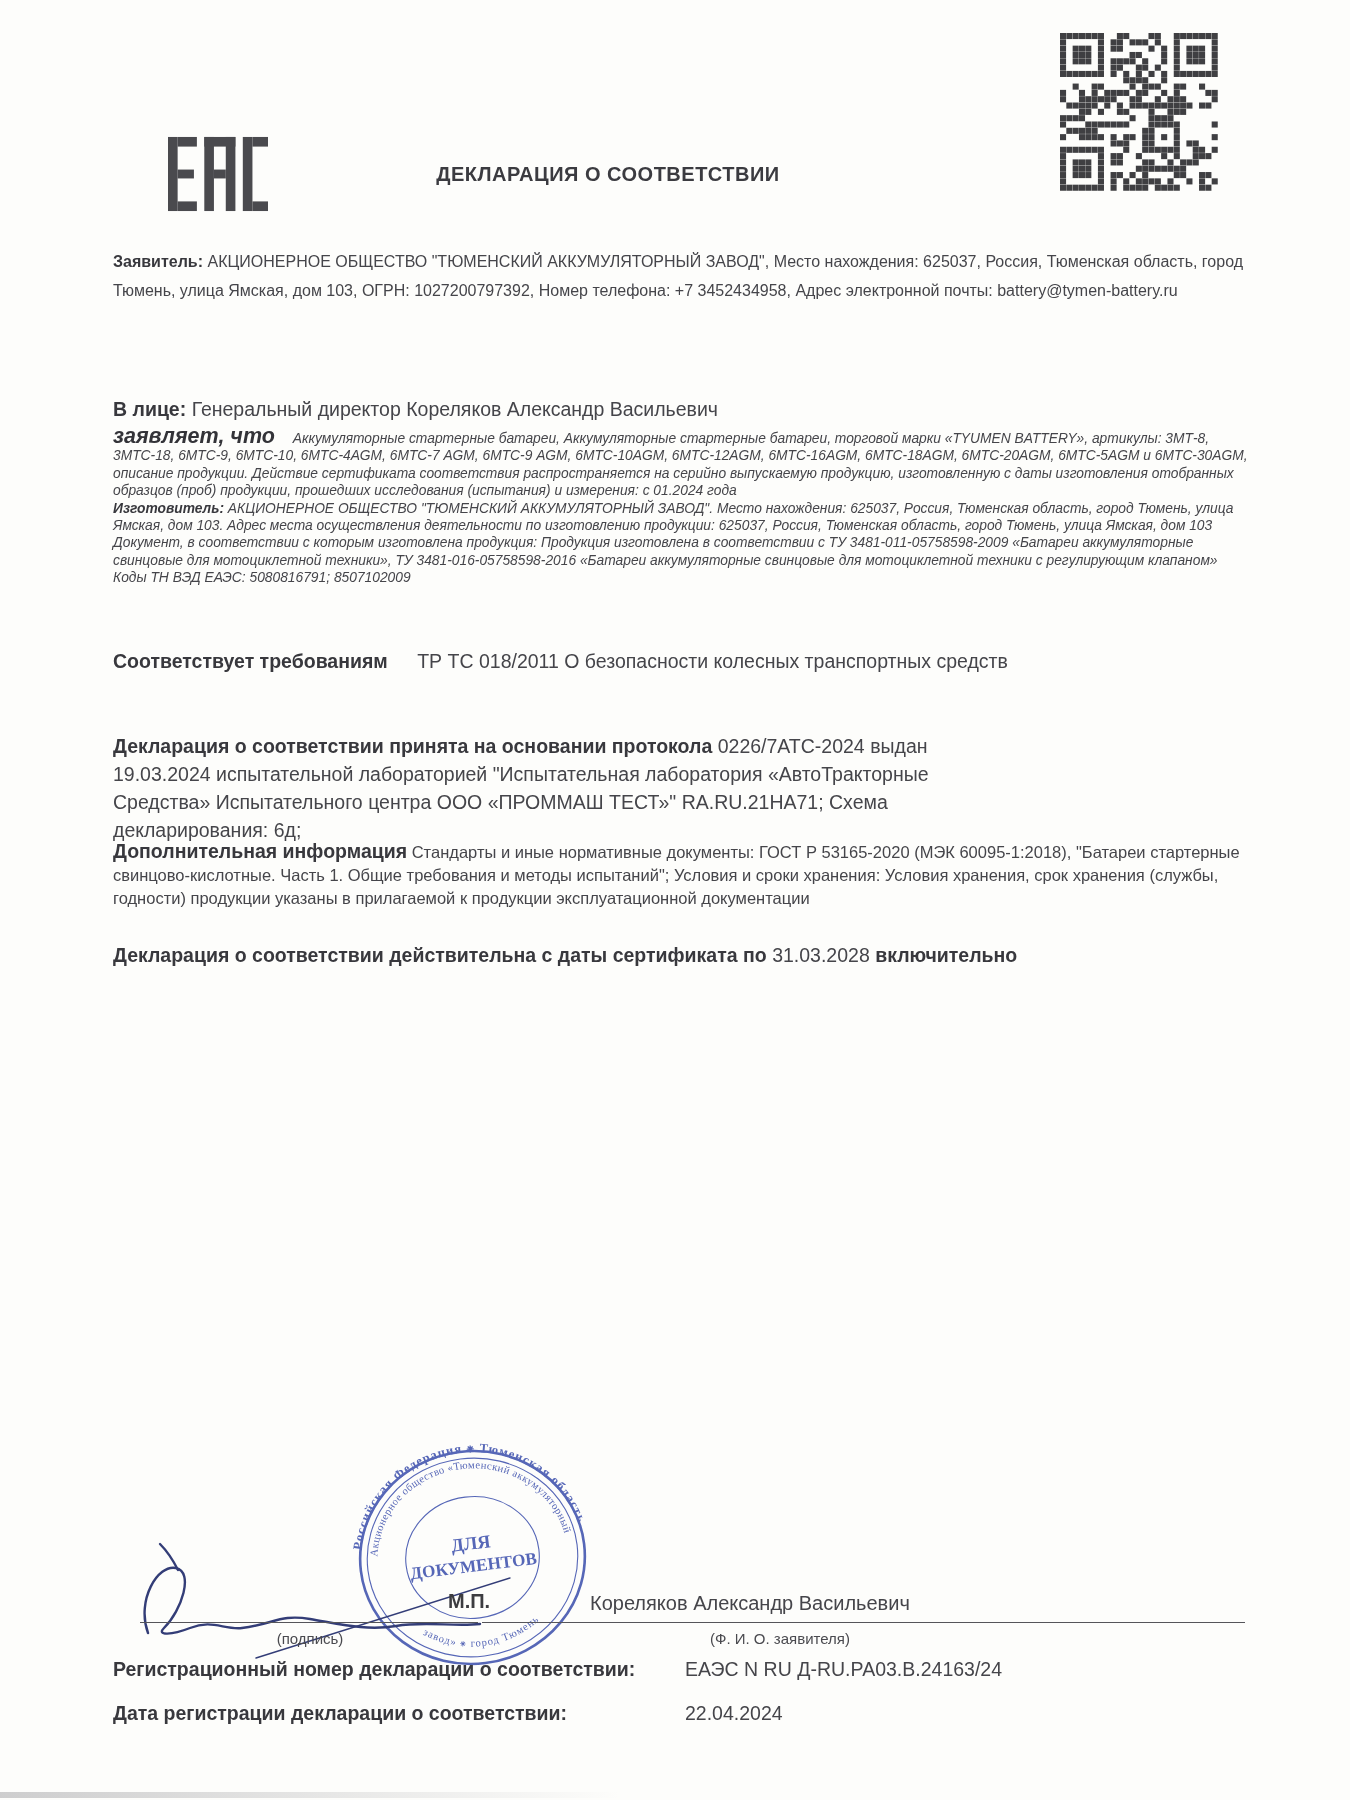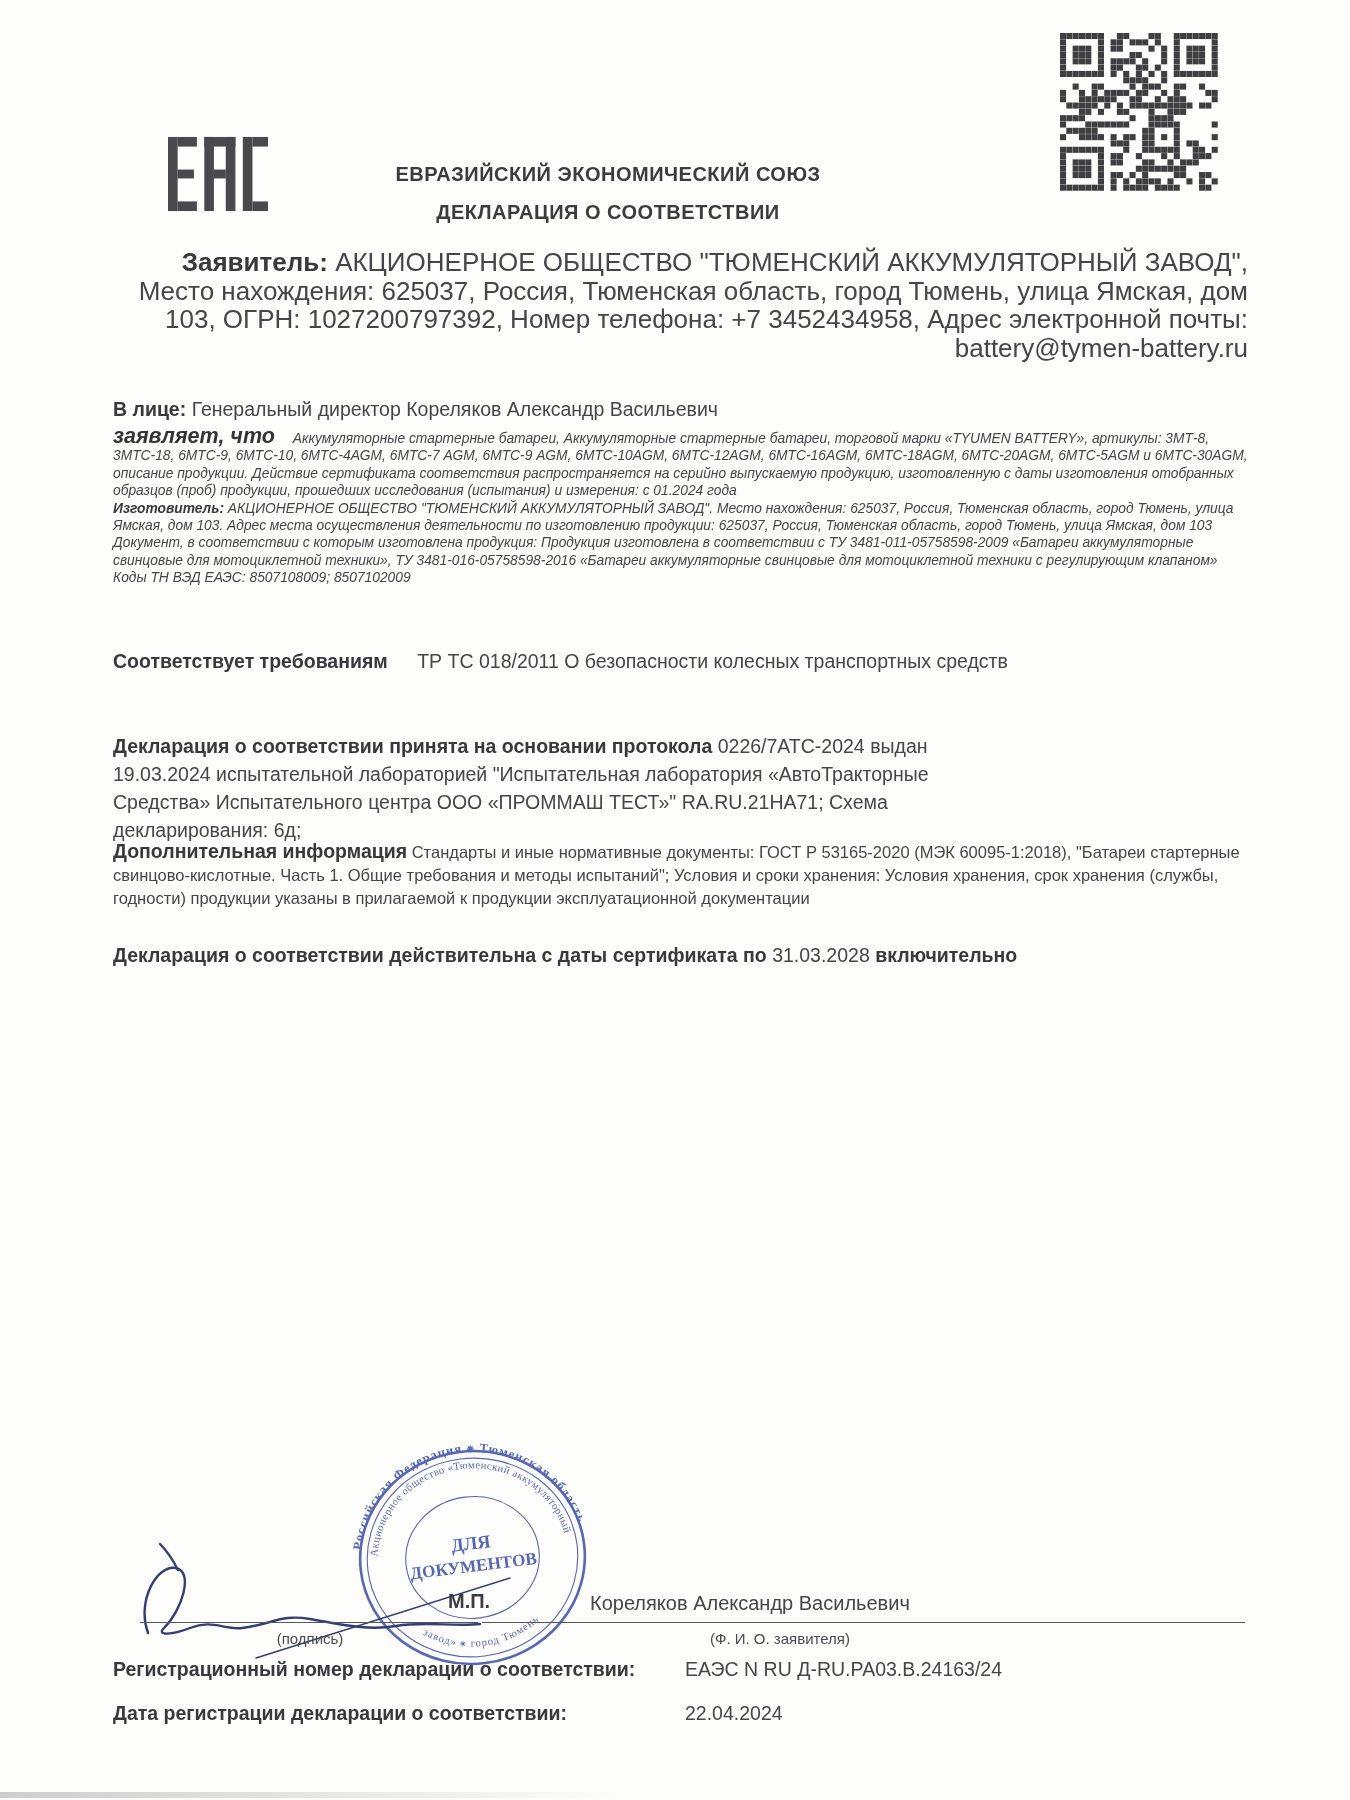--- a/index.html
+++ b/index.html
@@ -12,21 +12,21 @@
   .abs{position:absolute;}
   
   .eac-logo{left:168px;top:133px;width:100px;height:82px;}
   .qr{left:1060px;top:33px;width:158px;height:158px;}
   .titles{left:113px;top:163px;width:990px;text-align:center;}
   .title-line{font-size:20px;font-weight:bold;color:#3b3b40;letter-spacing:.5px;}
   .title-line + .title-line{margin-top:15px;}
   
   .para{color:#45454a;}
   .b{font-weight:bold;color:#38383d;}
-  .applicant{left:113px;top:248px;width:1135px;font-size:26px;line-height:28.5px;text-align:right;}
+  .applicant{left:113px;top:248px;width:1135px;font-size:16px;line-height:28.5px;}
   .in-person{left:113px;top:396px;width:1135px;font-size:19.5px;line-height:27px;}
   .smallblock{left:113px;top:428px;width:1137px;font-size:13.8px;line-height:17.4px;}
   .smallblock p{margin:0;font-style:italic;}
   .declares-label{font-size:21.5px;font-weight:bold;color:#333338;margin-right:14px;}
   .complies{left:113px;top:648px;width:1137px;font-size:19.5px;line-height:26px;}
   .complies .b{margin-right:24px;}
   .basis{left:113px;top:732px;width:900px;font-size:19.5px;line-height:28px;}
   .additional{left:113px;top:840px;width:1137px;font-size:16.5px;line-height:23px;}
   .additional .b{font-size:19.5px;}
   .validity{left:113px;top:940px;width:920px;font-size:19.5px;line-height:31px;}
@@ -390,21 +390,20 @@
         <rect x="101.12" y="151.68" width="6.07" height="6.07"></rect>
         <rect x="107.44" y="151.68" width="6.07" height="6.07"></rect>
         <rect x="113.76" y="151.68" width="6.07" height="6.07"></rect>
         <rect x="139.04" y="151.68" width="6.07" height="6.07"></rect>
         <rect x="145.36" y="151.68" width="6.07" height="6.07"></rect>
       </g>
     </svg>
 </div>
 
 <div class="abs titles">
-  <div class="title-line">ЕВРАЗИЙСКИЙ ЭКОНОМИЧЕСКИЙ СОЮЗ</div>
   <div class="title-line">ДЕКЛАРАЦИЯ О СООТВЕТСТВИИ</div>
 </div>
 
 <div class="abs para applicant">
   <span class="b">Заявитель:</span>
   <span>АКЦИОНЕРНОЕ ОБЩЕСТВО "ТЮМЕНСКИЙ АККУМУЛЯТОРНЫЙ ЗАВОД", Место нахождения: 625037, Россия, Тюменская область, город Тюмень, улица Ямская, дом 103, ОГРН: 1027200797392, Номер телефона: +7 3452434958, Адрес электронной почты: battery@tymen-battery.ru</span>
 </div>
 
 <div class="abs para in-person">
   <span class="b">В лице:</span>
@@ -414,21 +413,21 @@
 <div class="abs para smallblock">
   <p>
     <span class="declares-label">заявляет, что</span>
     <span>Аккумуляторные стартерные батареи, Аккумуляторные стартерные батареи, торговой марки «TYUMEN BATTERY», артикулы: 3МТ-8, 3МТС-18, 6МТС-9, 6МТС-10, 6МТС-4AGM, 6МТС-7 AGM, 6МТС-9 AGM, 6МТС-10AGM, 6МТС-12AGM, 6МТС-16AGM, 6МТС-18AGM, 6МТС-20AGM, 6МТС-5AGM и 6МТС-30AGM, описание продукции. Действие сертификата соответствия распространяется на серийно выпускаемую продукцию, изготовленную с даты изготовления отобранных образцов (проб) продукции, прошедших исследования (испытания) и измерения: с 01.2024 года</span>
   </p>
   <p>
     <span class="b">Изготовитель:</span>
     <span>АКЦИОНЕРНОЕ ОБЩЕСТВО "ТЮМЕНСКИЙ АККУМУЛЯТОРНЫЙ ЗАВОД". Место нахождения: 625037, Россия, Тюменская область, город Тюмень, улица Ямская, дом 103. Адрес места осуществления деятельности по изготовлению продукции: 625037, Россия, Тюменская область, город Тюмень, улица Ямская, дом 103</span>
   </p>
   <p>Документ, в соответствии с которым изготовлена продукция: Продукция изготовлена в соответствии с ТУ 3481-011-05758598-2009 «Батареи аккумуляторные свинцовые для мотоциклетной техники», ТУ 3481-016-05758598-2016 «Батареи аккумуляторные свинцовые для мотоциклетной техники с регулирующим клапаном»</p>
-  <p>Коды ТН ВЭД ЕАЭС: 8507108009; 8507102009</p>
+  <p>Коды ТН ВЭД ЕАЭС: 5080816791; 8507102009</p>
 </div>
 
 <div class="abs para complies">
   <span class="b">Соответствует требованиям</span>
   <span>ТР ТС 018/2011 О безопасности колесных транспортных средств</span>
 </div>
 
 <div class="abs para basis">
   <span class="b">Декларация о соответствии принята на основании протокола</span>
   <span>0226/7АТС-2024 выдан 19.03.2024  испытательной лабораторией "Испытательная лаборатория «АвтоТракторные Средства» Испытательного центра ООО «ПРОММАШ ТЕСТ»" RA.RU.21НА71; Схема декларирования: 6д;</span>

